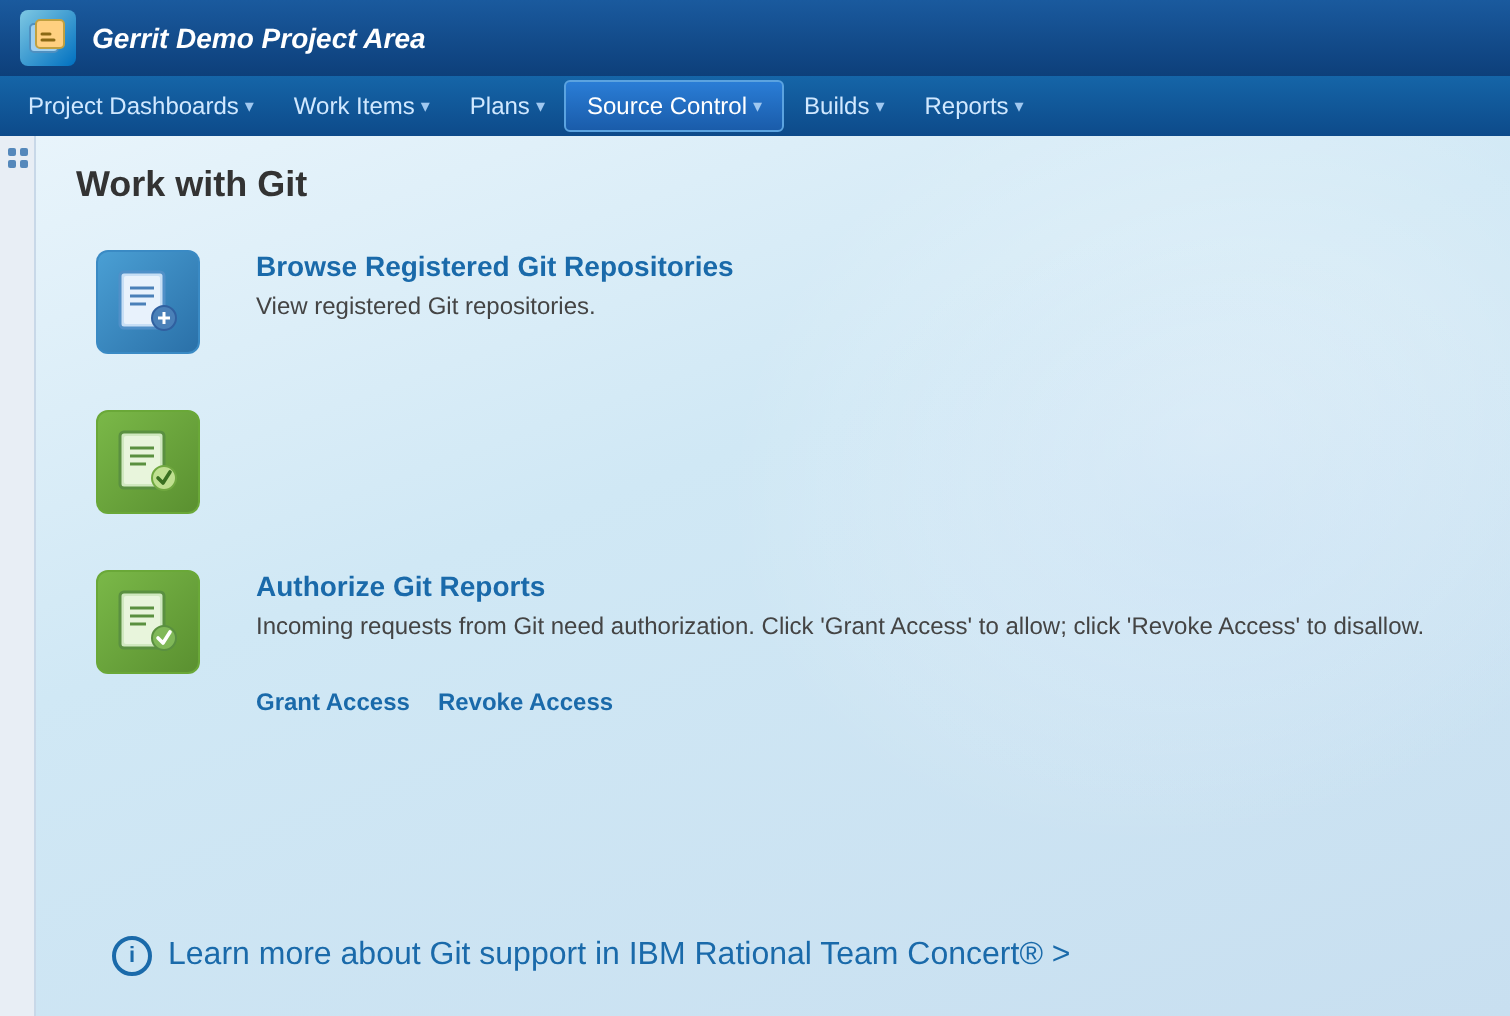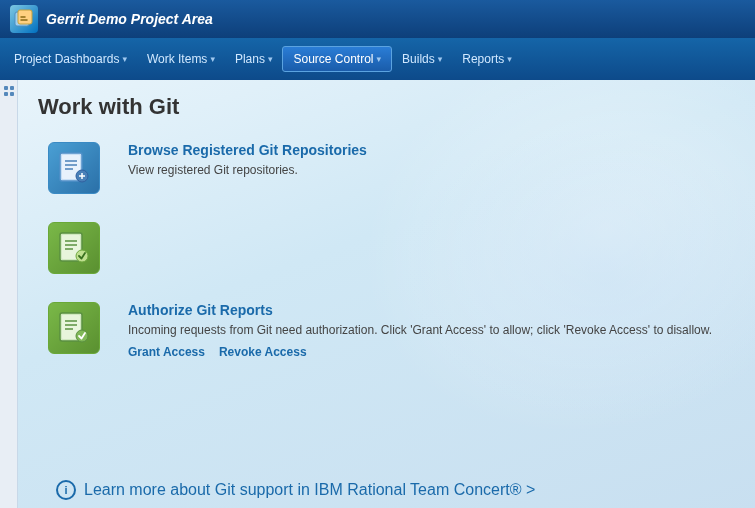--- a/index.html
+++ b/index.html
@@ -27,21 +27,21 @@
       font-size: 14px;
       font-weight: bold;
       font-style: italic;
     }
 
     
     .nav-bar {
       background: linear-gradient(to bottom, #1565a8, #0d4a8a);
       display: flex;
       align-items: center;
-      height: 42px;
+      height: 30px;
       padding: 0 4px;
     }
     .nav-item {
       color: #d0e8ff;
       font-size: 12px;
       padding: 4px 10px;
       cursor: pointer;
       display: flex;
       align-items: center;
       gap: 3px;
@@ -105,21 +105,21 @@
       content: '';
       position: absolute;
       top: 50px; right: -50px;
       width: 400px; height: 300px;
       background: radial-gradient(ellipse at center, rgba(200,225,245,0.5) 0%, transparent 70%);
       border-radius: 50%;
       transform: rotate(10deg);
     }
 
     .page-title {
-      font-size: 22px;
+      font-size: 18px;
       color: #333;
       font-weight: bold;
       padding: 14px 20px 10px 20px;
       position: relative;
       z-index: 1;
     }
 
     
     .cards-container {
       padding: 0 20px;
@@ -160,21 +160,21 @@
       font-weight: bold;
       margin-bottom: 4px;
       cursor: pointer;
     }
     .card-desc {
       color: #444;
       font-size: 12px;
       line-height: 1.4;
     }
     .card-links {
-      margin-top: 6px;
+      margin-top: 22px;
       display: flex;
       gap: 14px;
       align-items: center;
     }
     .card-link {
       color: #1a6aaa;
       font-size: 12px;
       cursor: pointer;
       font-weight: bold;
     }

